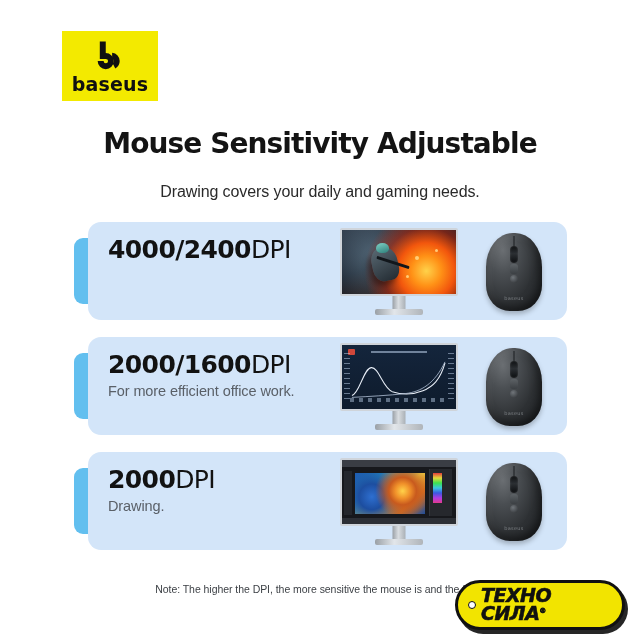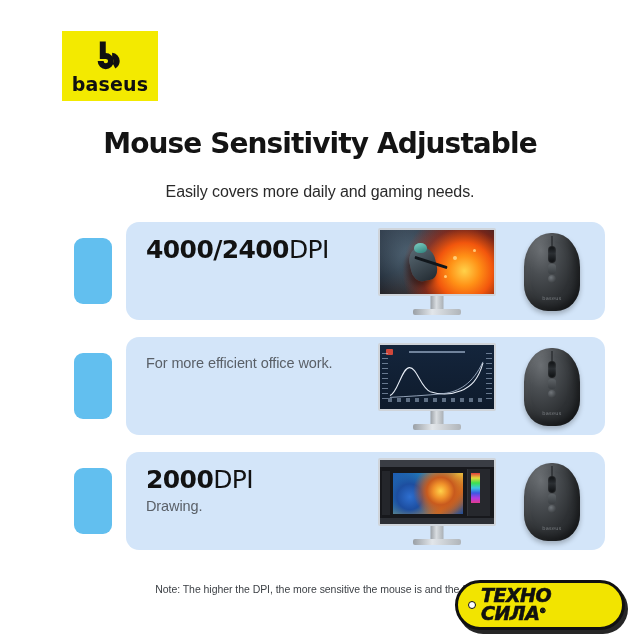--- a/index.html
+++ b/index.html
@@ -91,21 +91,20 @@
     border-radius: 9px;
   }
   .card-body {
     position: absolute;
     left: 88px;
     top: 0;
     width: 479px;
     height: 98px;
     background: #D3E5F9;
     border-radius: 13px;
-    margin-left: 38px;
   }
   .card-text {
     position: absolute;
     left: 20px;
     top: 14px;
     width: 240px;
   }
   .dpi-title {
     font-size: 25px;
     color: #121212;
@@ -461,21 +460,21 @@
 
 <div class="brand-logo">
   <svg class="brand-mark" viewBox="0 0 40 40">
     <path d="M8 3 h7 v13.5 a9.5 9.5 0 1 1 -9.5 9.5 h7 a2.6 2.6 0 1 0 2.6 -2.6 H8 Z" fill="#101010"></path>
     <path d="M22.5 16.2 a9.6 9.6 0 0 1 8.9 9.8 a9.6 9.6 0 0 1 -5.2 8.6 l-3.1 -6 a3.2 3.2 0 0 0 1.4 -2.6 a3.2 3.2 0 0 0 -2 -2.9 Z" fill="#101010"></path>
   </svg>
   <div class="brand-word">baseus</div>
 </div>
 
 <div class="headline">Mouse Sensitivity Adjustable</div>
-<div class="subhead">Easily covers more daily and gaming needs.</div>
+<div class="subhead">Drawing covers your daily and gaming needs.</div>
 
 <div class="cards">
 
   <div class="card-row">
     <div class="card-tab"></div>
     <div class="card-body">
       <div class="card-text">
         <div class="dpi-title">
           <span class="dpi-num">4000/2400</span><span class="dpi-unit">DPI</span>
         </div>
@@ -504,20 +503,23 @@
         <div class="mouse-dpi"></div>
         <div class="mouse-logo">baseus</div>
       </div>
     </div>
   </div>
 
   <div class="card-row">
     <div class="card-tab"></div>
     <div class="card-body">
       <div class="card-text">
+        <div class="dpi-title">
+          <span class="dpi-num">2000/1600</span><span class="dpi-unit">DPI</span>
+        </div>
         <div class="dpi-desc">For more efficient office work.</div>
       </div>
 
       <div class="monitor">
         <div class="mon-screen">
           <div class="scr-chart">
             <div class="logo-dot"></div>
             <div class="ct"></div>
             <div class="axis-l"></div>
             <div class="axis-r"></div>

